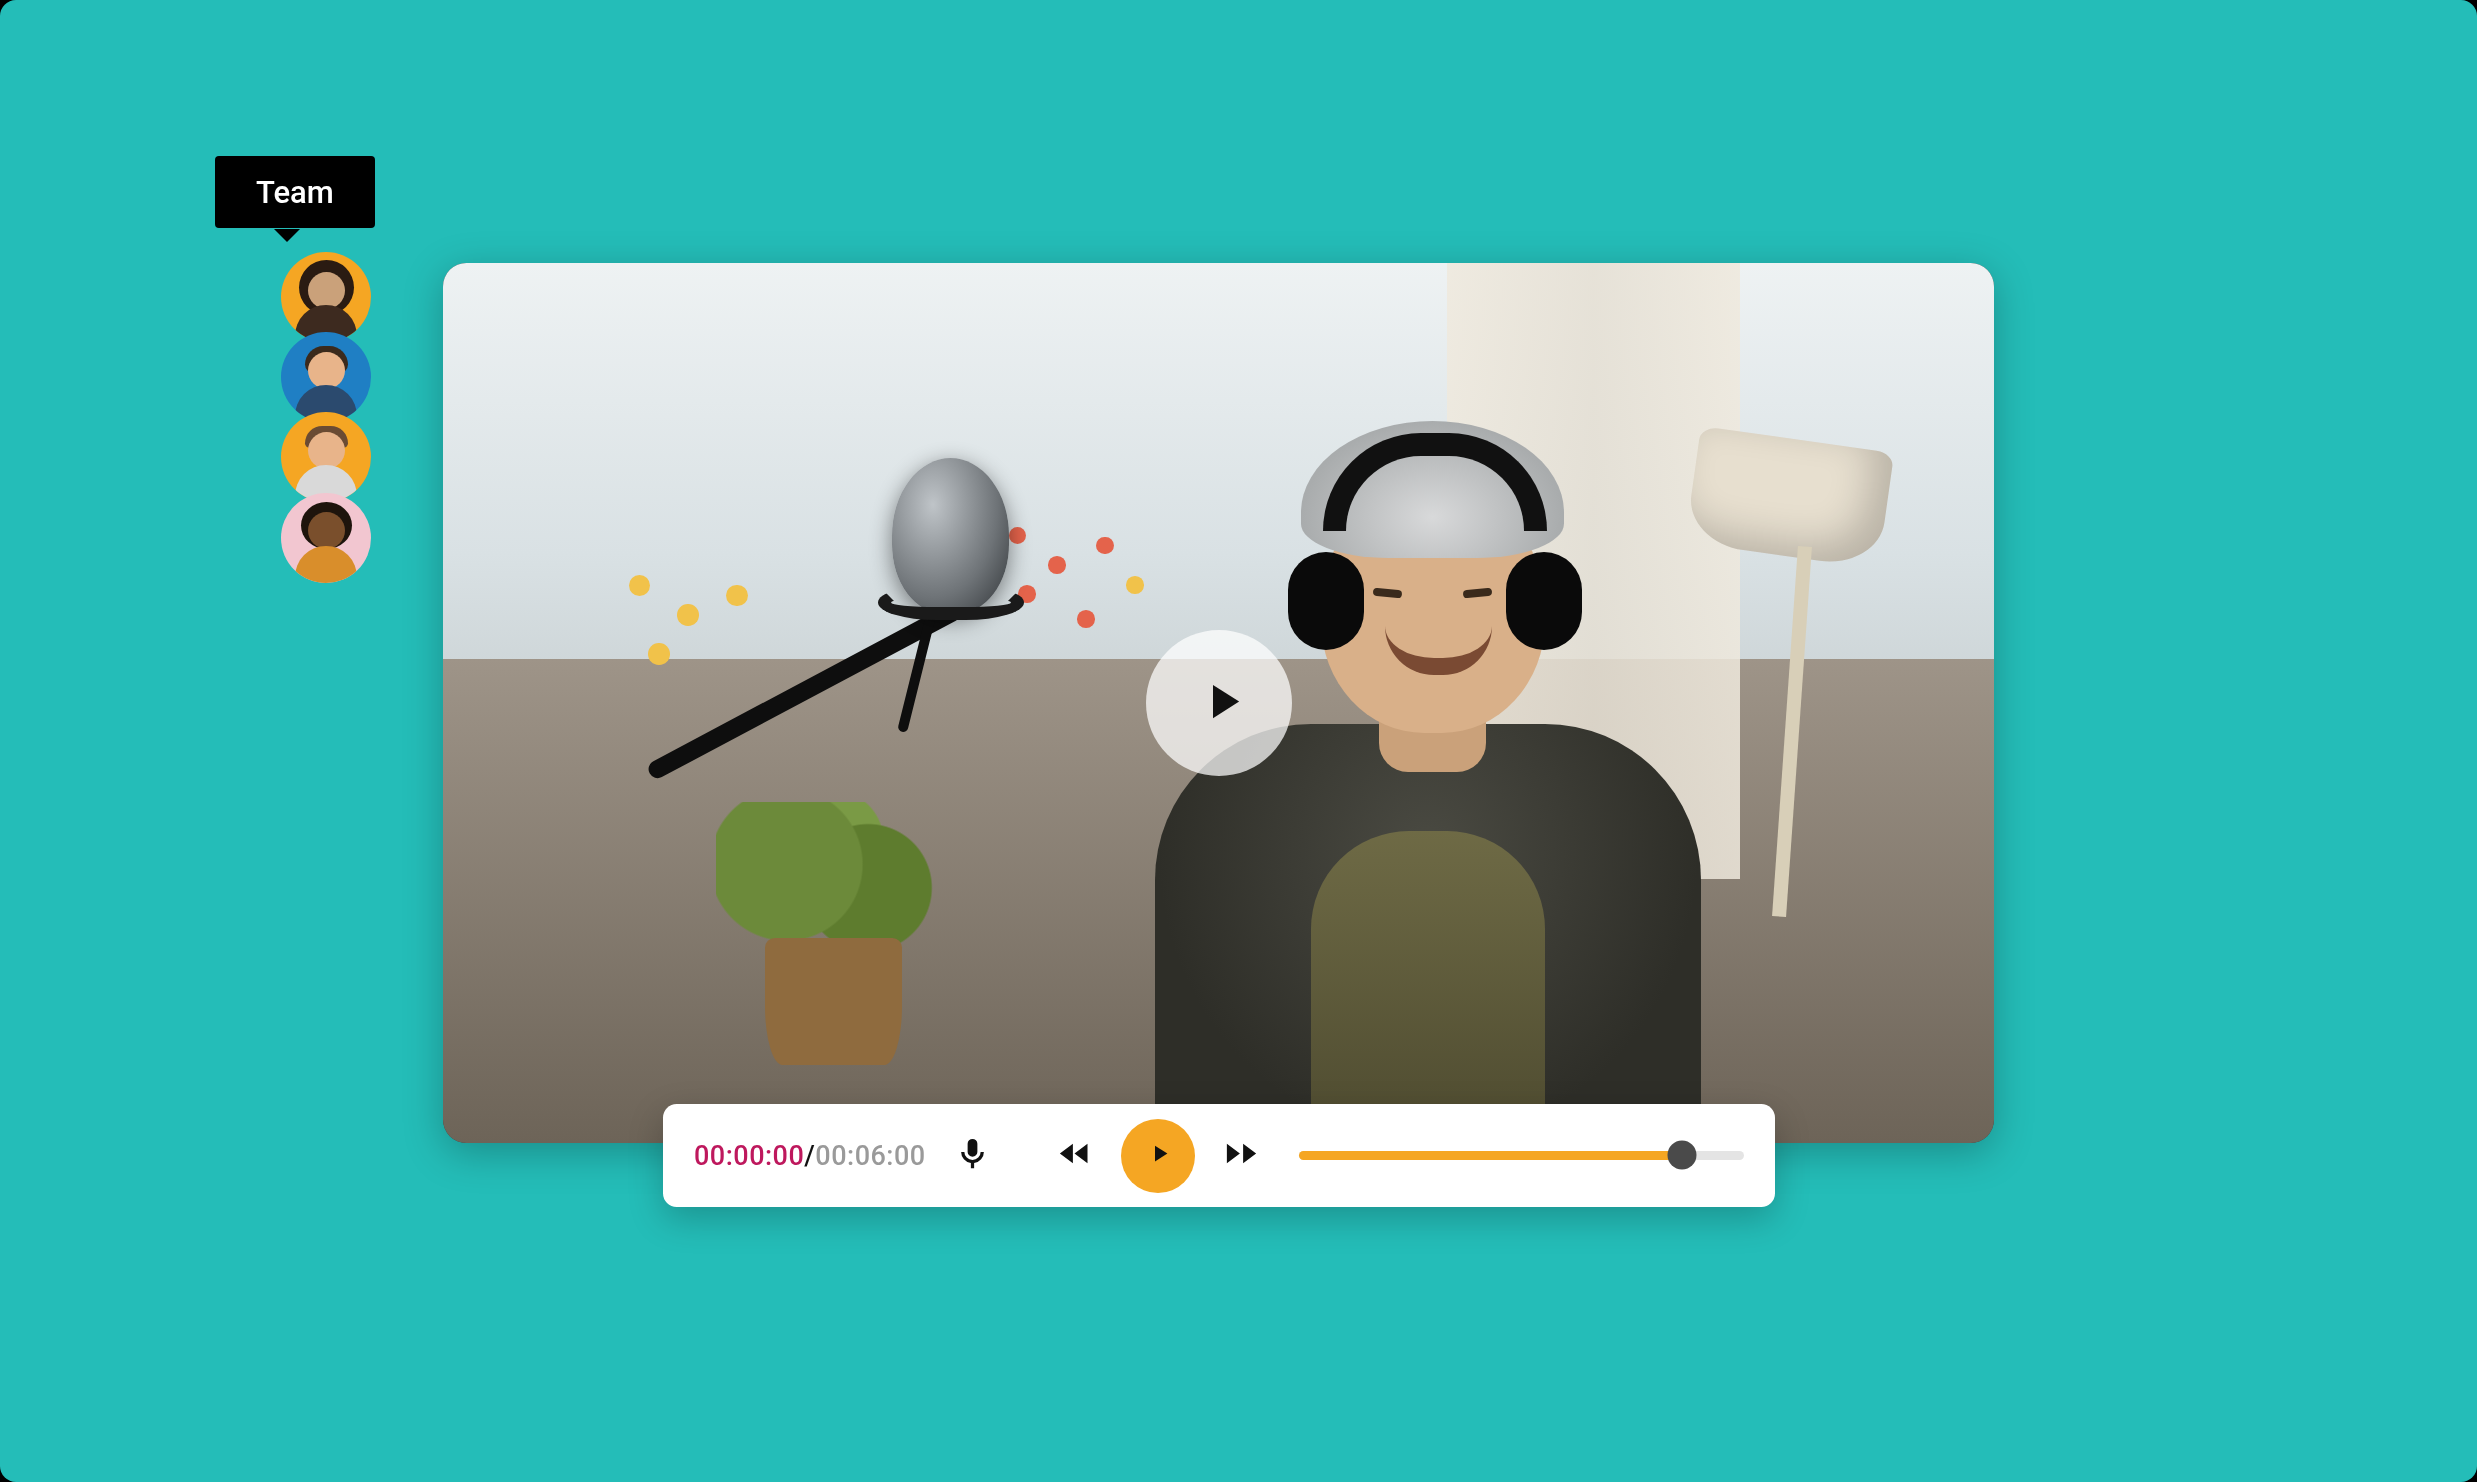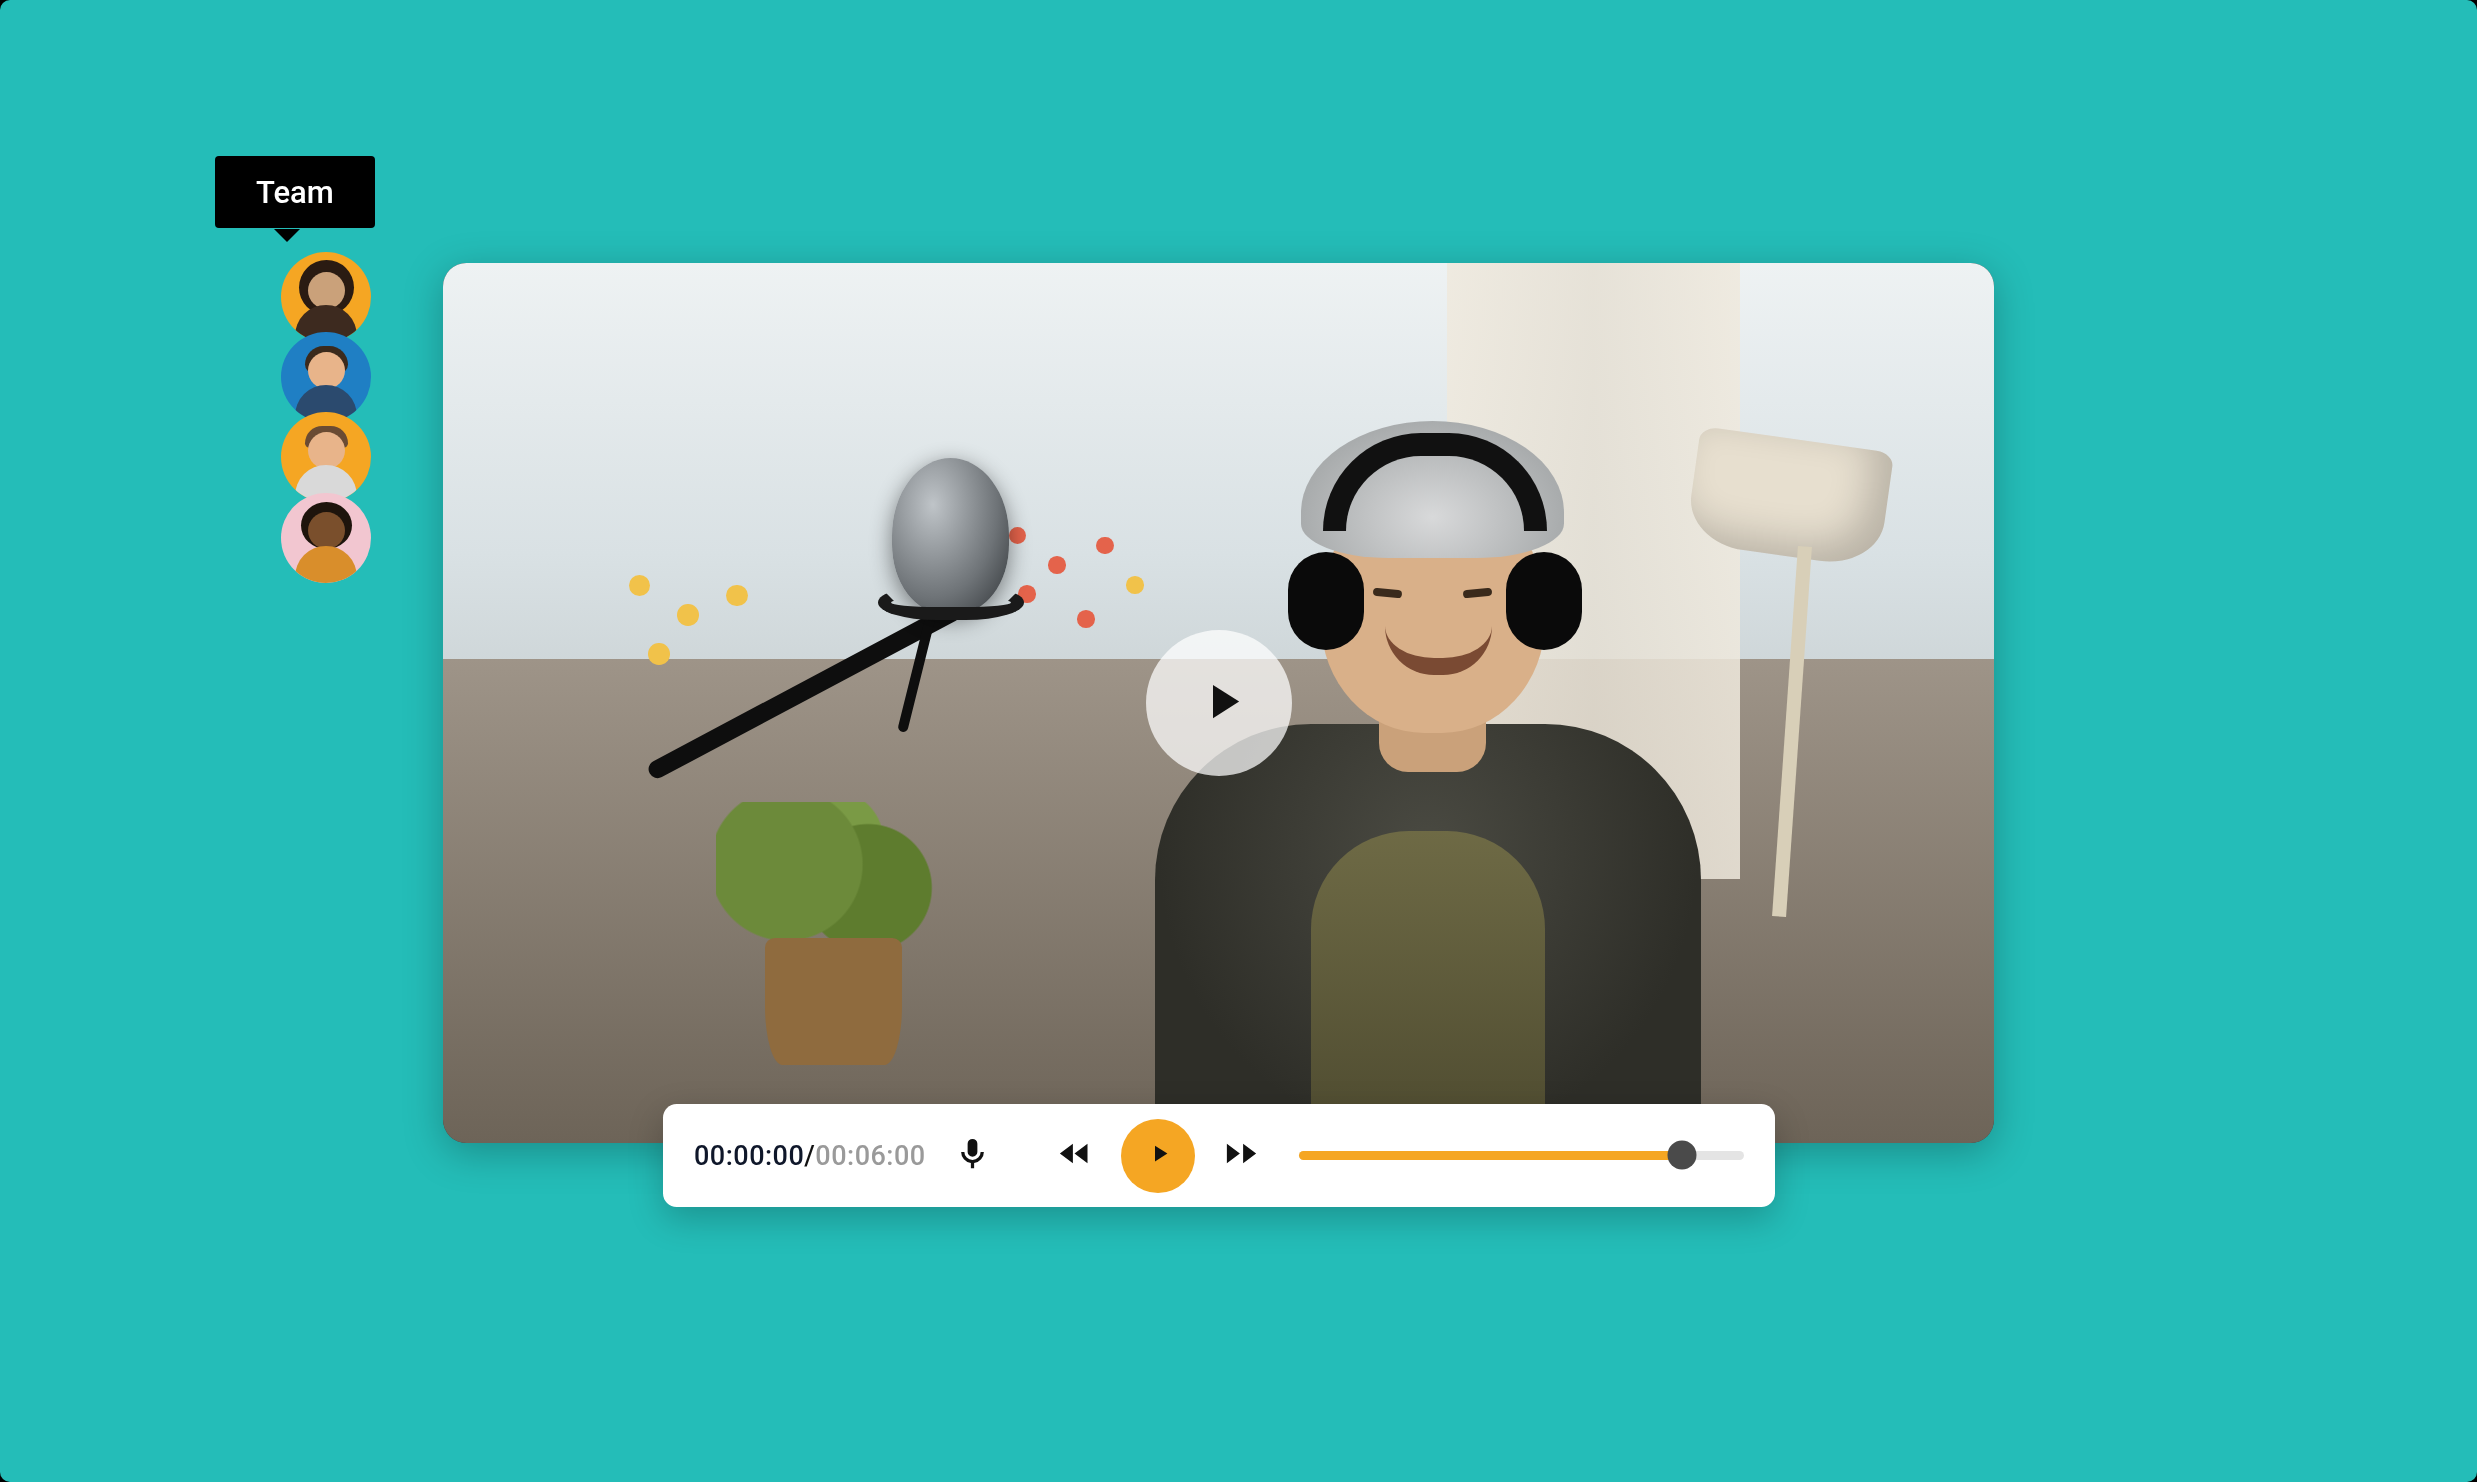--- a/index.html
+++ b/index.html
@@ -9,21 +9,21 @@
       width: 2477px;
       height: 1482px;
       display: flex;
       justify-content: center;
       align-items: center;
     }
     .canvas {
       width: 2477px;
       height: 1482px;
       background: #24bdb8;
-      border-radius: 10px;
+      border-radius: 16px;
       position: relative;
     }
 
     
     .team-label {
       position: absolute;
       top: 156px;
       left: 215px;
       background: #000;
       color: #fff;
@@ -193,21 +193,21 @@
       font-size:17.6px; color:#555; }
 
     
     .player-bar {
       position:absolute; top:1104px; left:663px;
       width:1112px; height:103px; background:#fff;
       border-radius:13.7px; box-shadow: 0 11.7px 35px rgba(0,0,0,.22);
       display:flex; align-items:center; padding: 0 31px; gap: 23.4px;
     }
     .time { font-size:27px; font-weight:500; letter-spacing:0.5px; white-space:nowrap; }
-    .time .cur { color:#0f172a; }
+    .time .cur { color:#be185d; }
     .time .sep { color:#111; }
     .time .dur { color:#9a9a9a; }
 
     .icon-btn { width:47px; height:47px; display:flex; align-items:center; justify-content:center;
       cursor:pointer; }
     .icon-btn svg { width:39px; height:39px; fill:#111; }
 
     .big-play { width:74px; height:74px; border-radius:50%; background:#f5a623;
       display:flex; align-items:center; justify-content:center; cursor:pointer; flex-shrink:0; }
     .big-play svg { width:27px; height:27px; fill:#111; margin-left:3.9px; }

